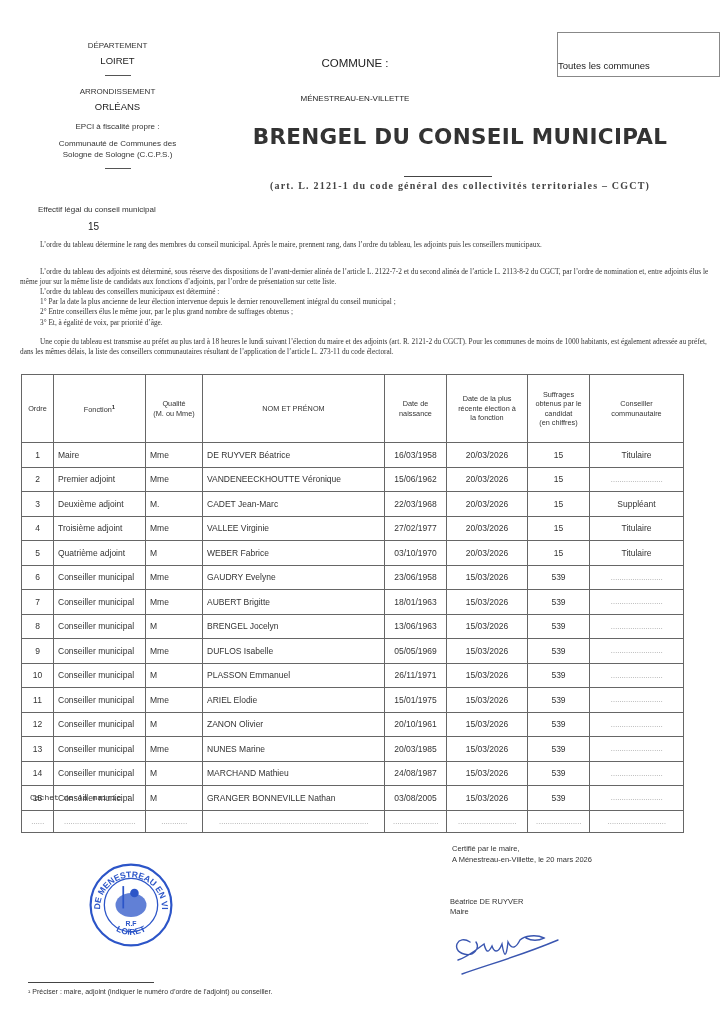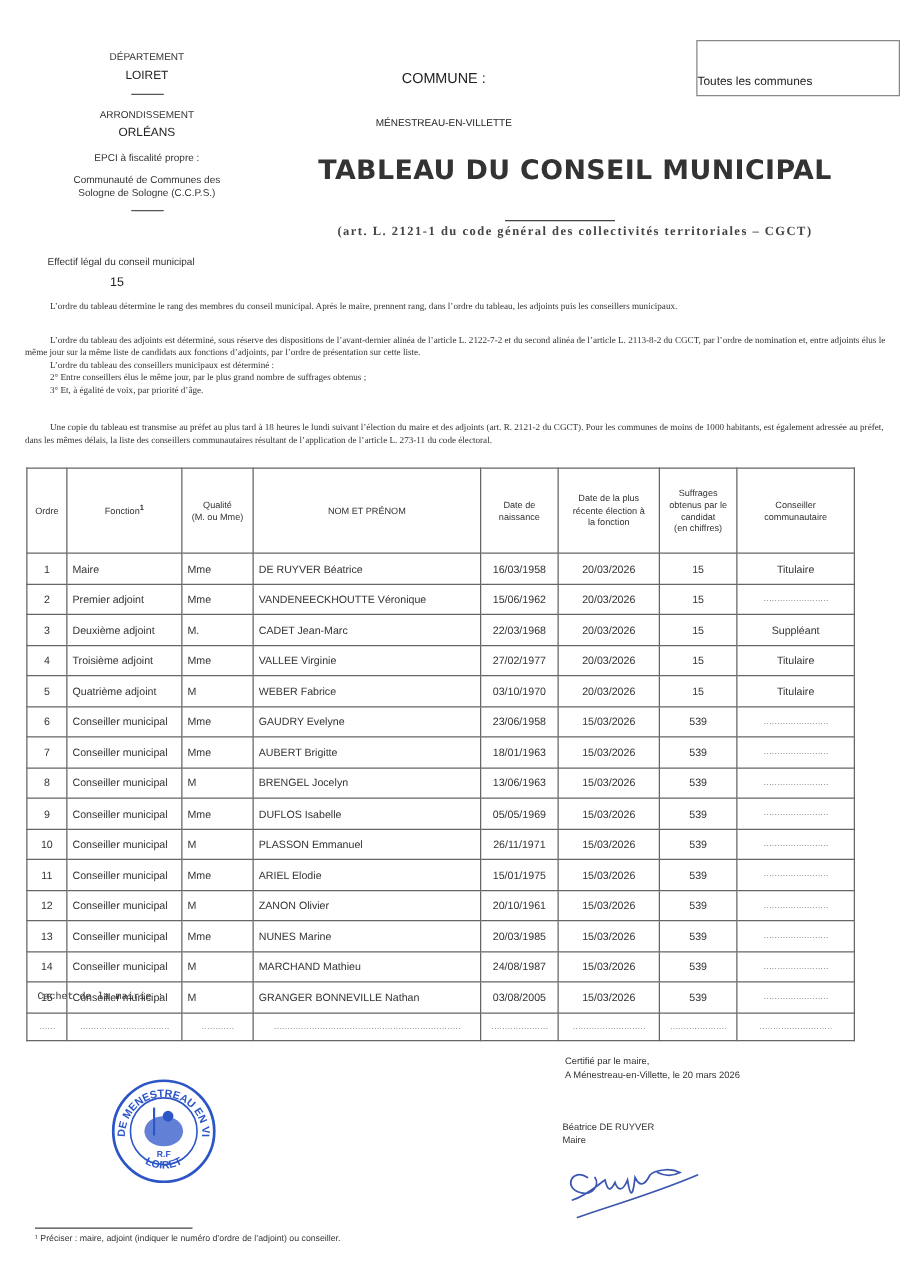--- a/index.html
+++ b/index.html
@@ -80,28 +80,29 @@
 </div>
 
 <div id="effectif-label" class="abs">Effectif légal du conseil municipal</div>
 <div id="effectif-value" class="abs">15</div>
 
 <div id="commune-label" class="abs">COMMUNE :</div>
 <div id="commune-name" class="abs">MÉNESTREAU-EN-VILLETTE</div>
 
 <div id="all-communes-box" class="abs">Toutes les communes</div>
 
-<div id="main-title" class="abs">TABLEAU DU CONSEIL MUNICIPAL</div>
+<div id="main-title" class="abs">BRENGEL DU CONSEIL MUNICIPAL</div>
 <div id="subtitle" class="abs">(art. L. 2121-1 du code général des collectivités territoriales – CGCT)</div>
 <div id="title-rule" class="abs"></div>
 
 <div id="para1" class="abs para">L’ordre du tableau détermine le rang des membres du conseil municipal. Après le maire, prennent rang, dans l’ordre du tableau, les adjoints puis les conseillers municipaux.</div>
 <div id="para2" class="abs para">L’ordre du tableau des adjoints est déterminé, sous réserve des dispositions de l’avant-dernier alinéa de l’article L. 2122-7-2 et du second alinéa de l’article L. 2113-8-2 du CGCT, par l’ordre de nomination et, entre adjoints élus le même jour sur la même liste de candidats aux fonctions d’adjoints, par l’ordre de présentation sur cette liste.</div>
 <div id="para3" class="abs para">
   <div>L’ordre du tableau des conseillers municipaux est déterminé :</div>
+  <div>1° Par la date la plus ancienne de leur élection intervenue depuis le dernier renouvellement intégral du conseil municipal ;</div>
   <div>2° Entre conseillers élus le même jour, par le plus grand nombre de suffrages obtenus ;</div>
   <div>3° Et, à égalité de voix, par priorité d’âge.</div>
 </div>
 <div id="para4" class="abs para">Une copie du tableau est transmise au préfet au plus tard à 18 heures le lundi suivant l’élection du maire et des adjoints (art. R. 2121-2 du CGCT). Pour les communes de moins de 1000 habitants, est également adressée au préfet, dans les mêmes délais, la liste des conseillers communautaires résultant de l’application de l’article L. 273-11 du code électoral.</div>
 
 <table id="council-table" class="abs">
   <colgroup>
     <col class="c-ordre">
       <col class="c-fonction">
       <col class="c-qualite">

